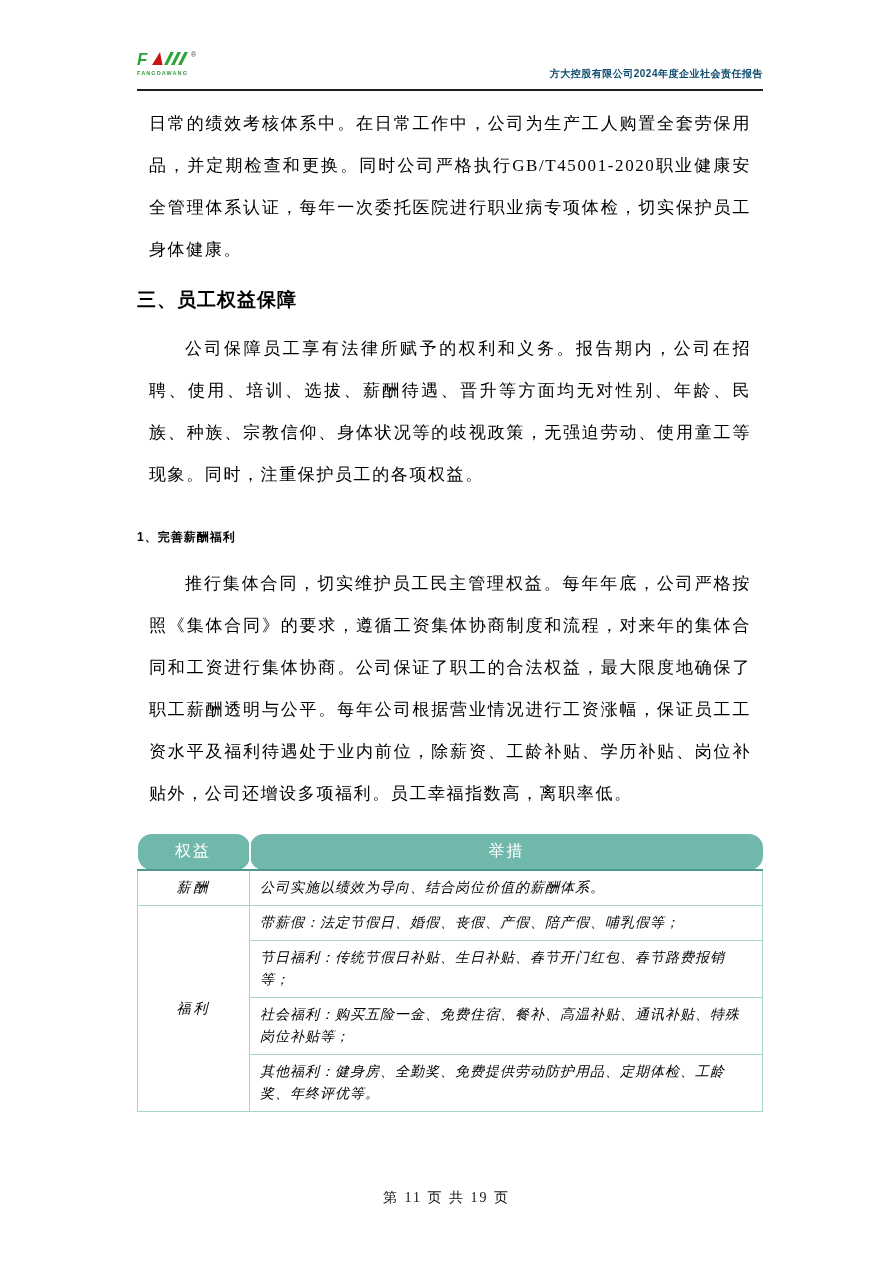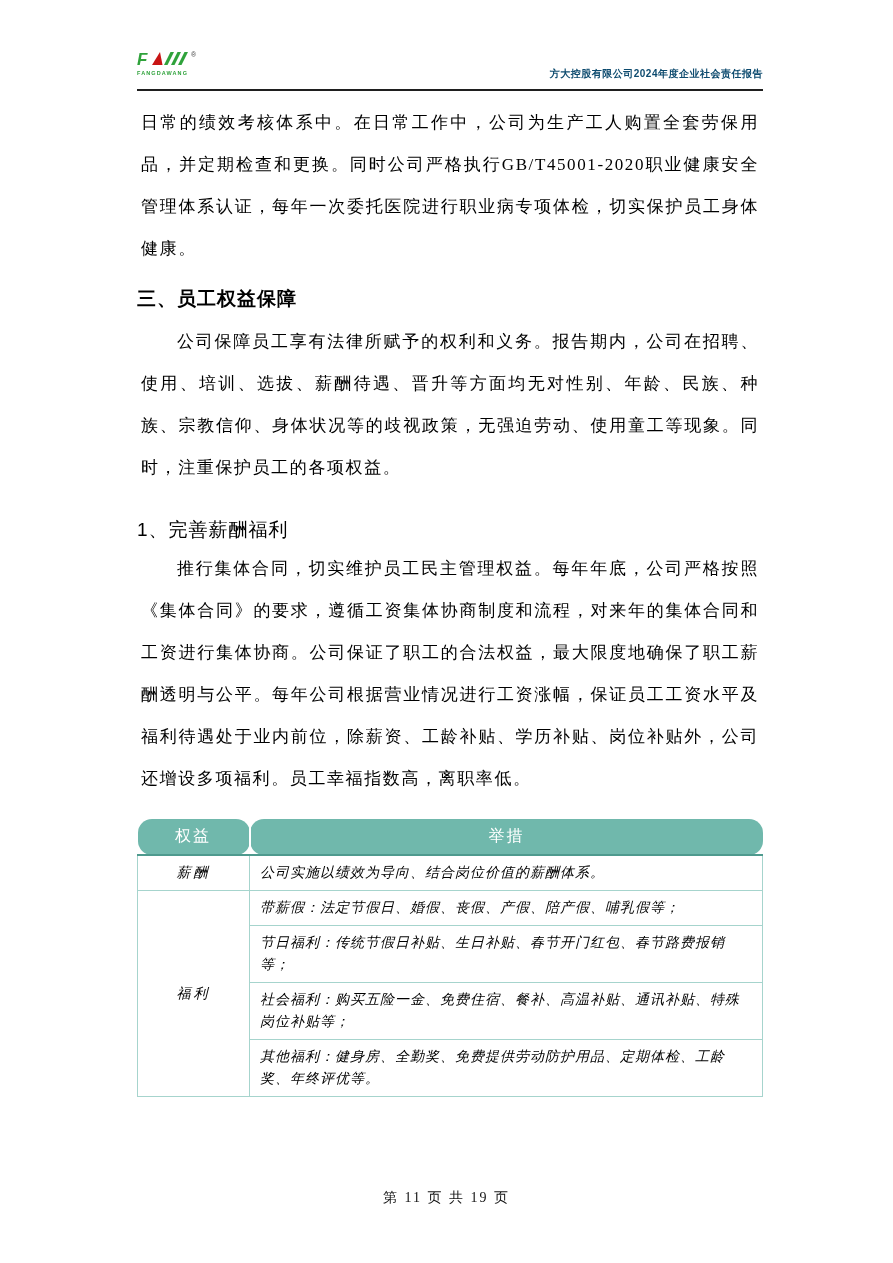--- a/index.html
+++ b/index.html
@@ -23,31 +23,31 @@
   .logo-wrap{display:flex;flex-direction:column;line-height:1;}
   .doc-header-title{
     font-family:"Liberation Sans","DejaVu Sans",sans-serif;
     font-weight:bold;font-size:10px;letter-spacing:.5px;
     color:#0c4a6e;margin-bottom:1px;white-space:nowrap;
   }
   
   .content{margin-top:11px;}
   .para{
     font-size:17px;line-height:42px;letter-spacing:1.6px;
-    text-align:justify;margin:4px;
+    text-align:justify;margin:12px;
   }
   .para.indent{text-indent:36px;}
   .h-sec{
     font-family:Liberation Mono, monospace;
     font-size:19px;font-weight:bold;letter-spacing:1px;
     margin:15px 0 6px 0;line-height:30px;
   }
   .h-sub{
     font-family:"Liberation Sans","DejaVu Sans",sans-serif;
-    font-size:19px;font-weight:normal;letter-spacing:1px;
+    font-size:12px;font-weight:bold;letter-spacing:1px;
     margin:27px 0 2px 0;line-height:28px;
   }
   
   table.benefits{
     width:100%;border-collapse:collapse;margin-top:19px;
     table-layout:fixed;
   }
   table.benefits col.c1{width:112px;}
   table.benefits th{
     background:#70b8ac;color:#ffffff;

